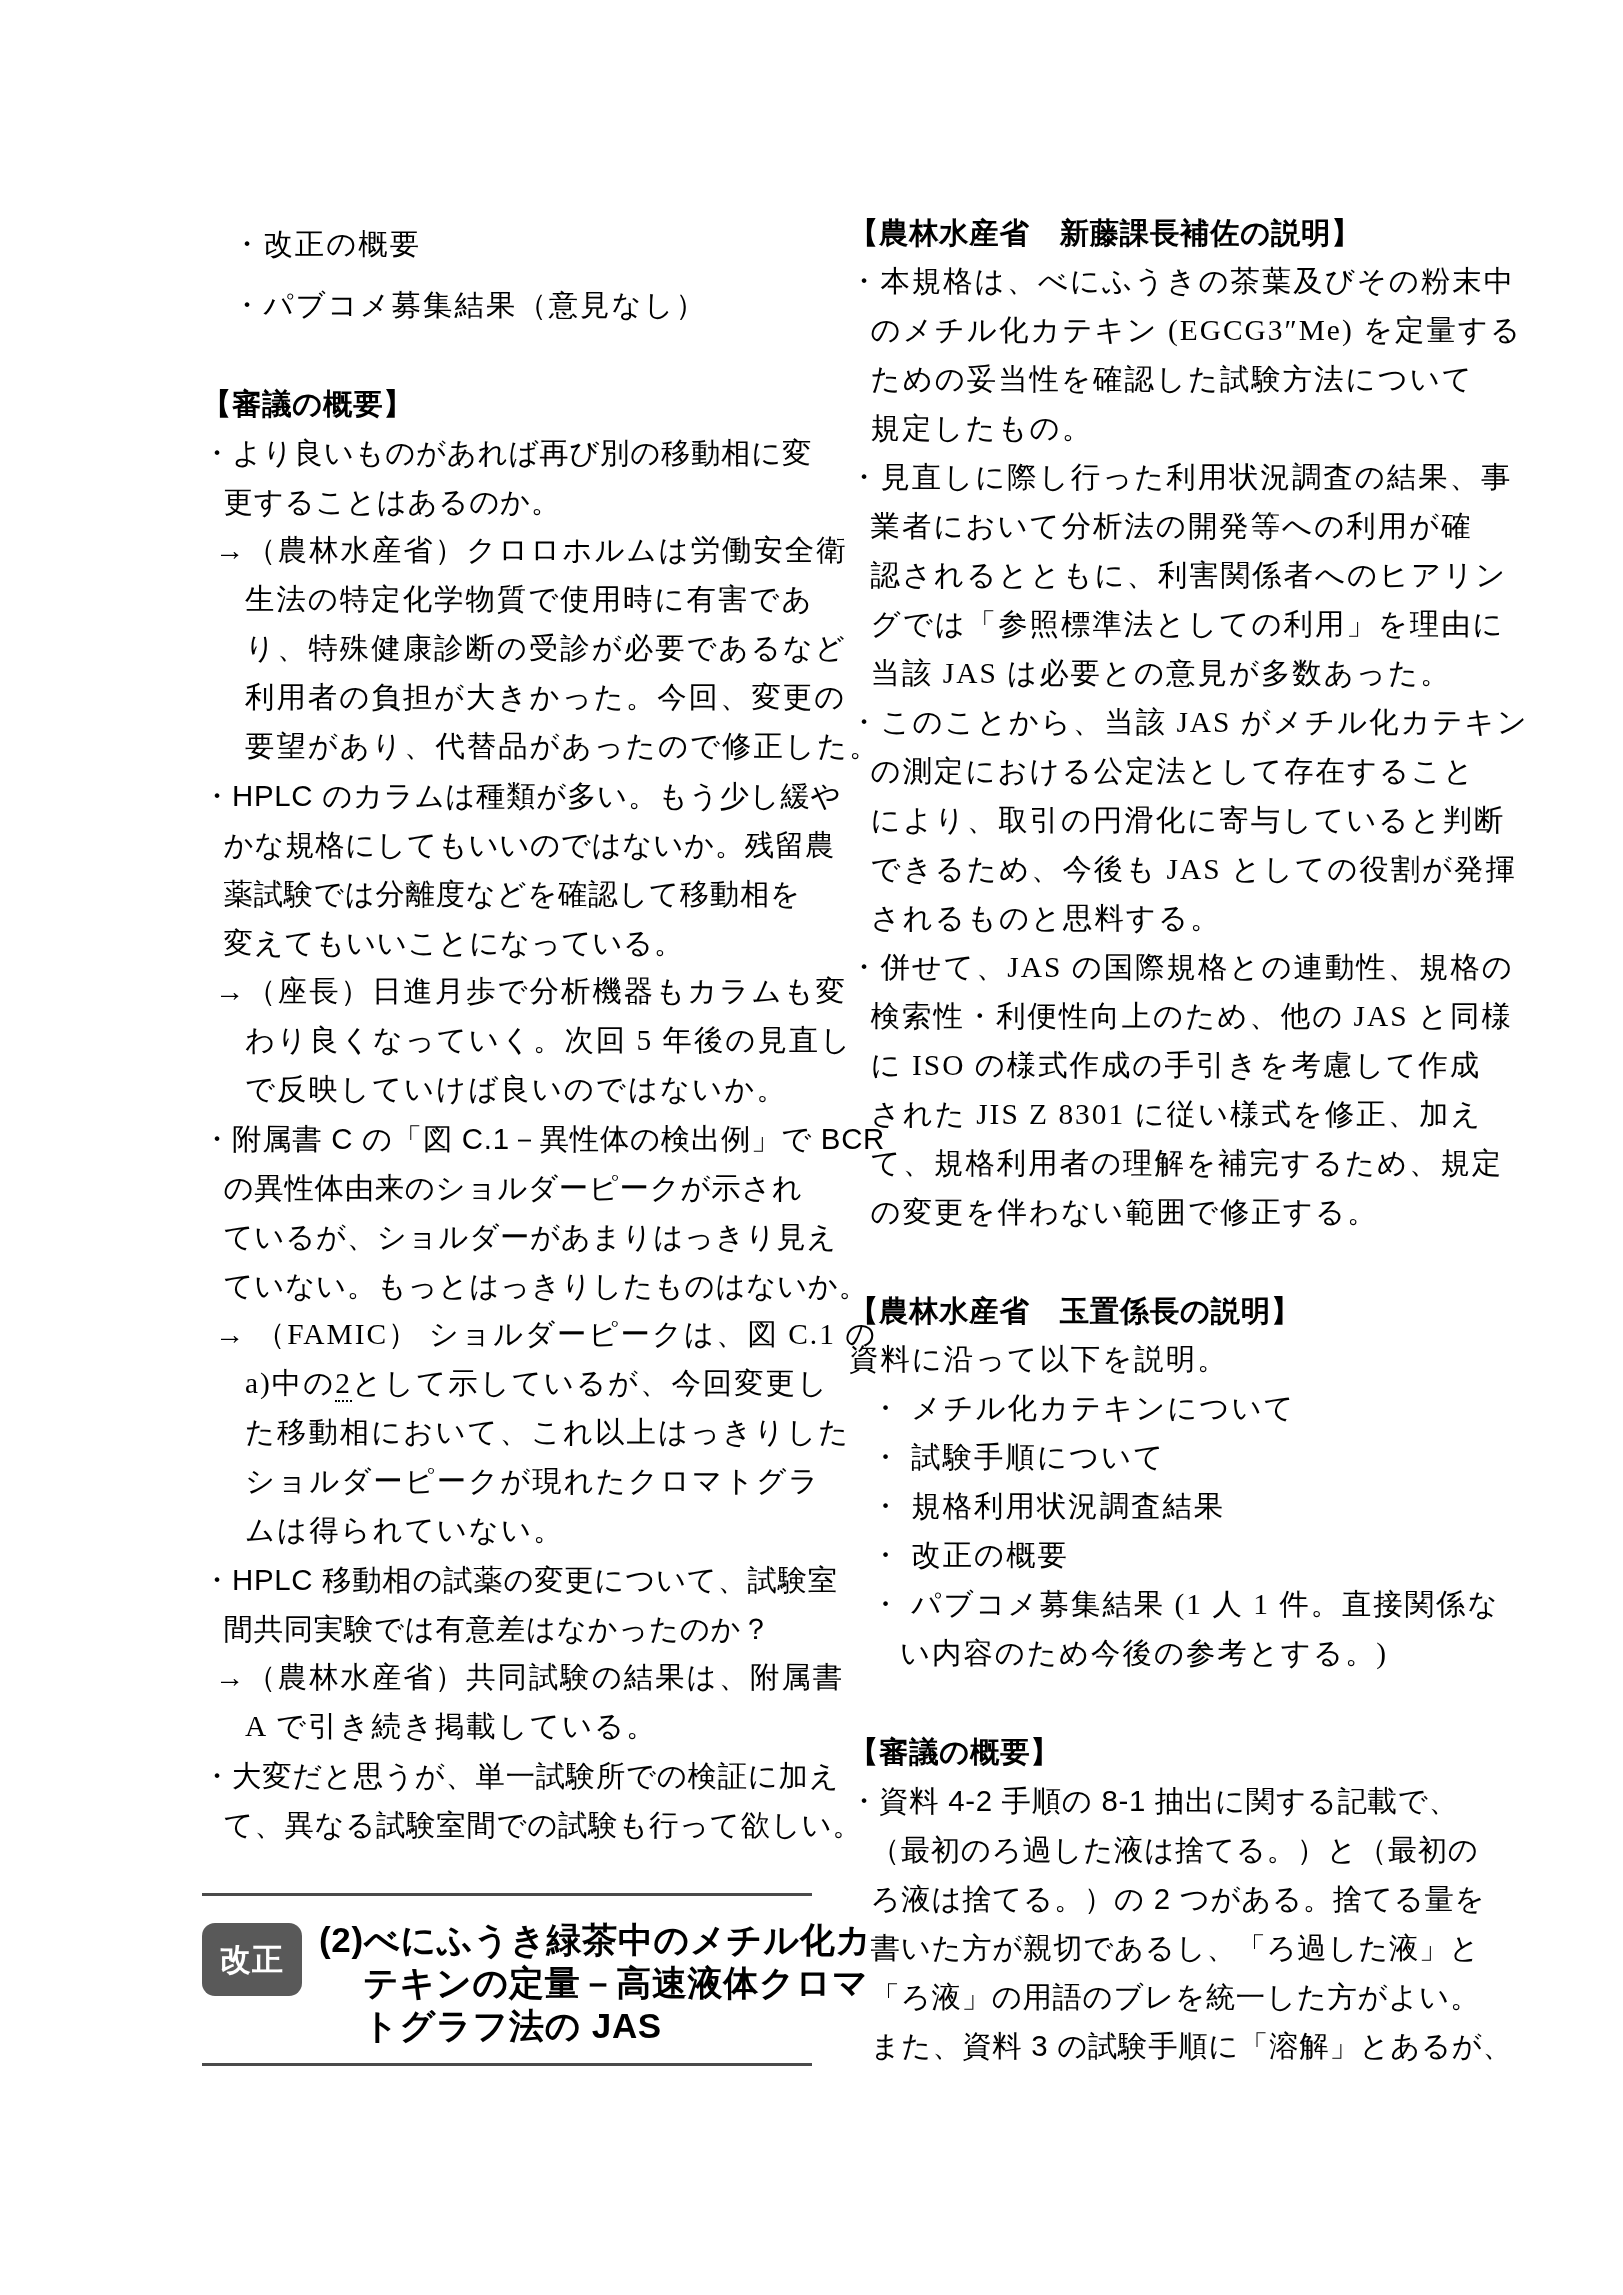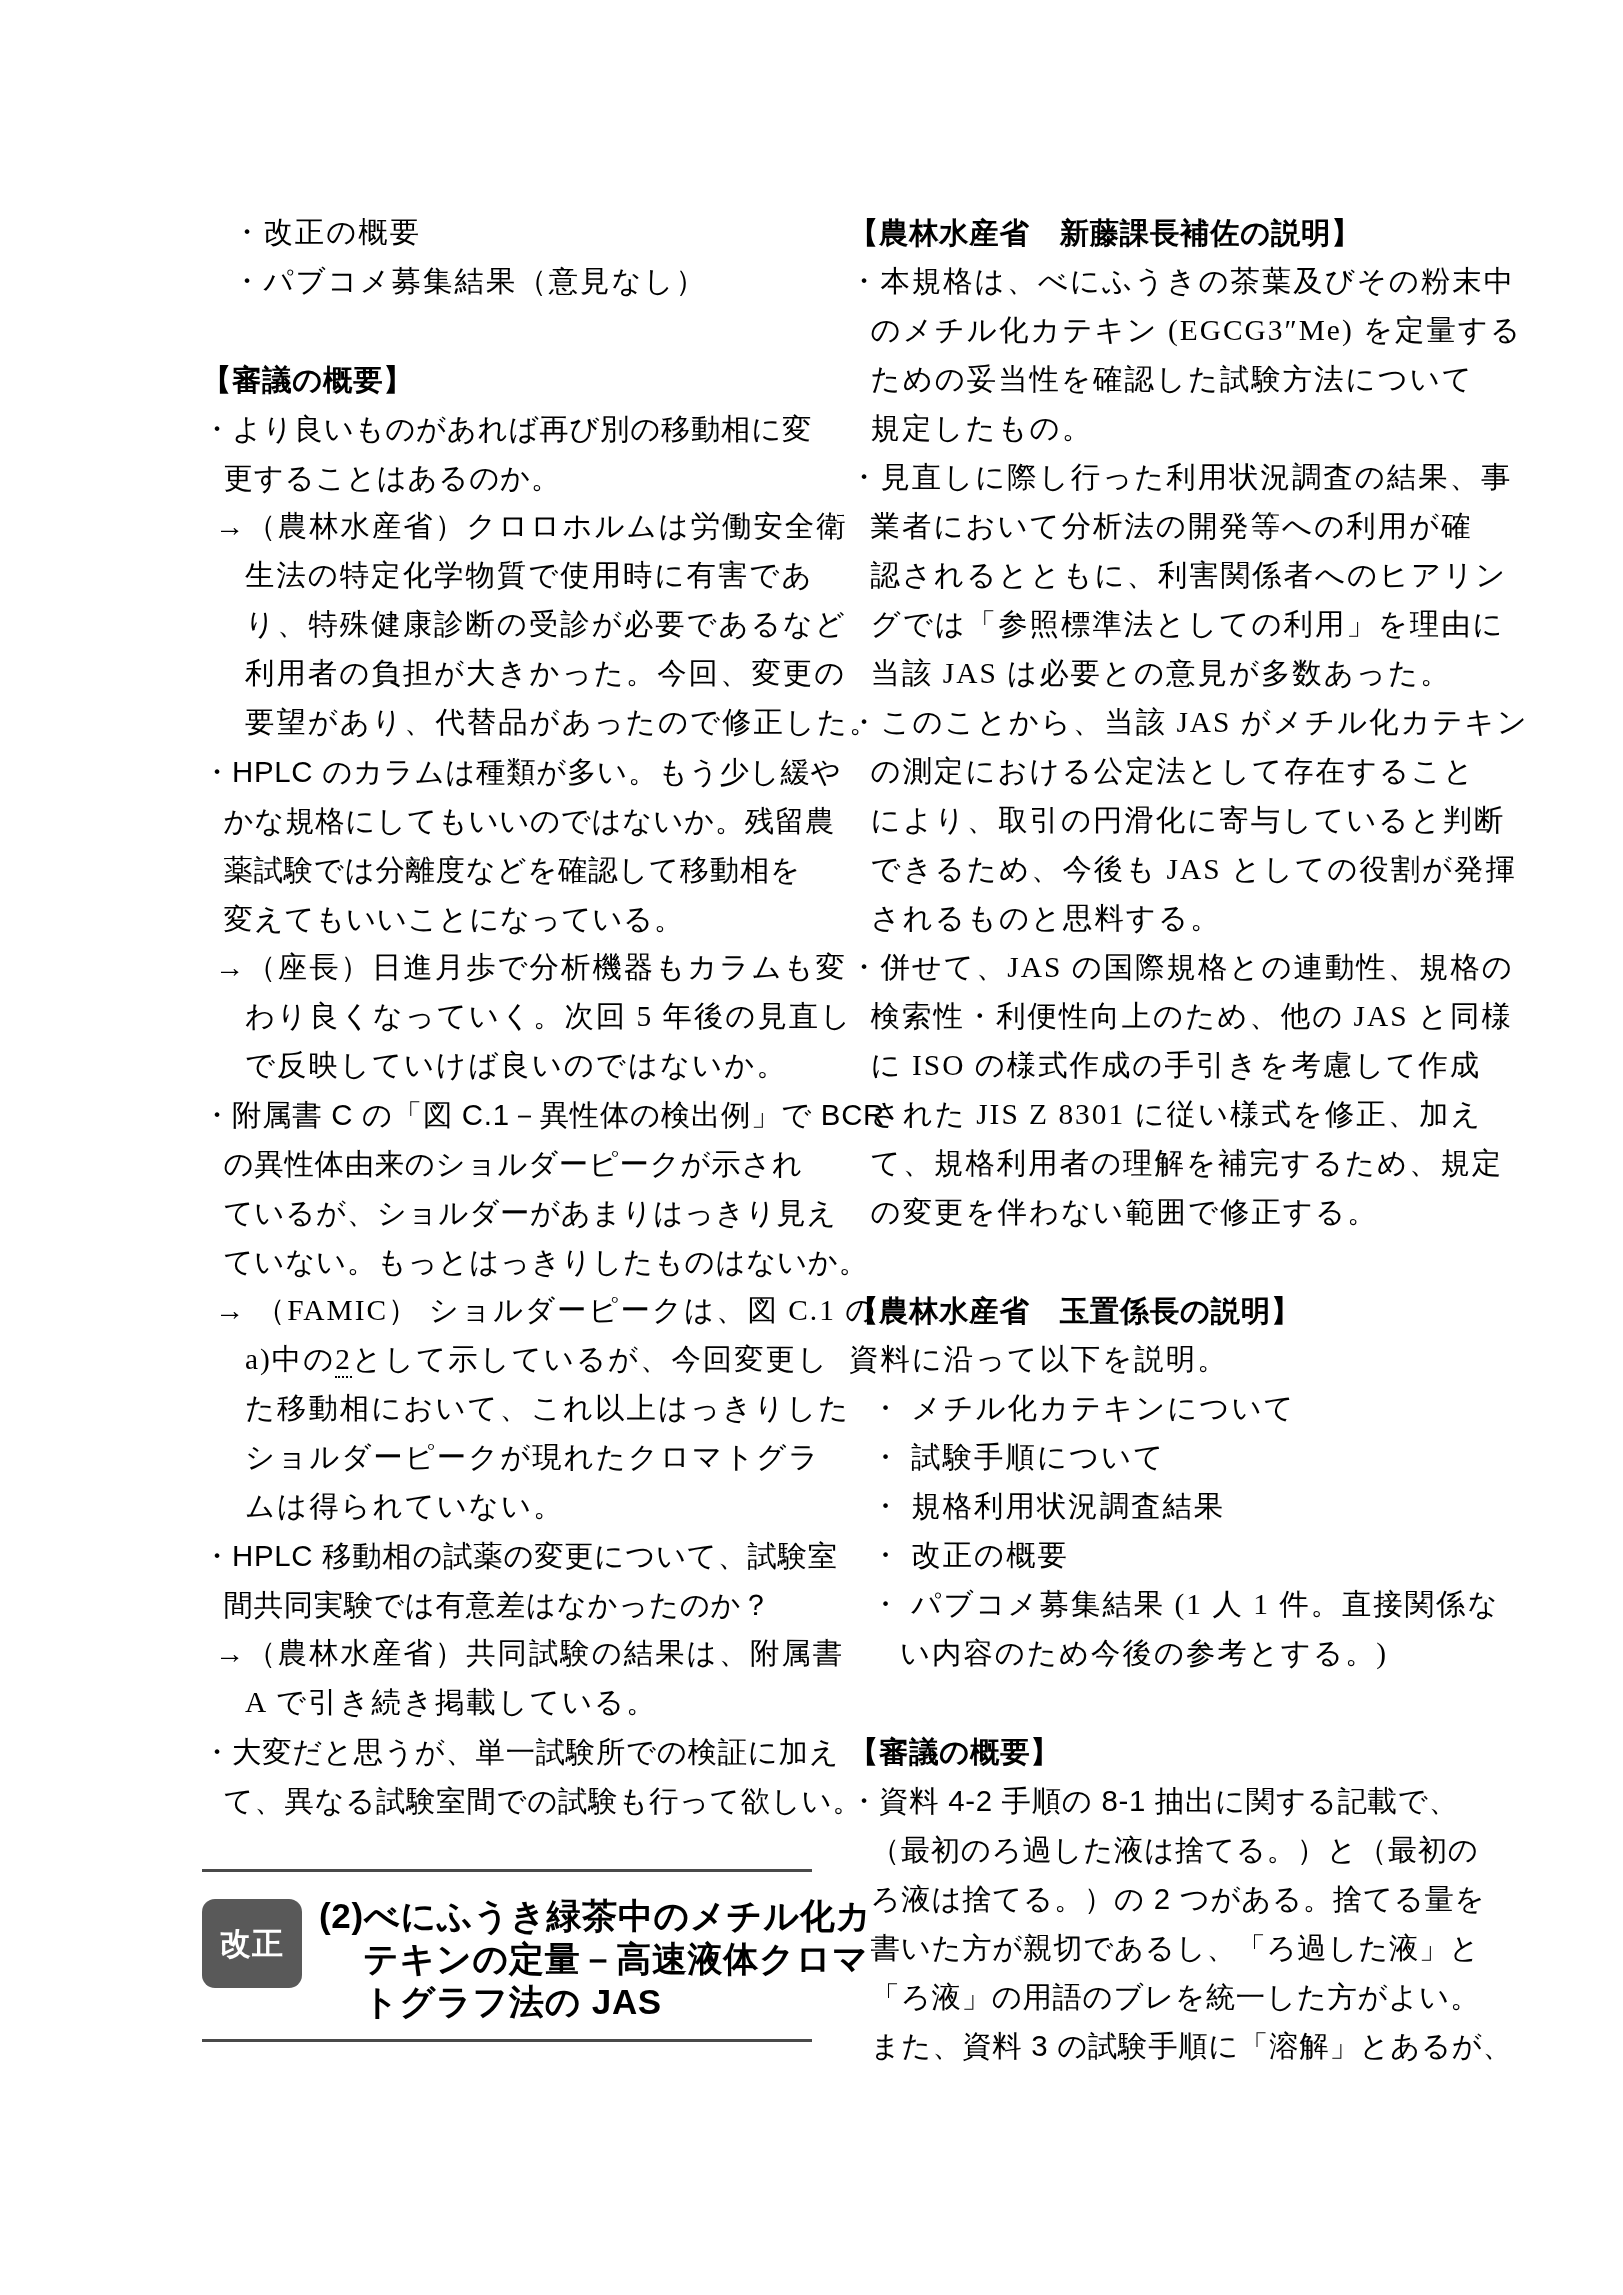--- a/index.html
+++ b/index.html
@@ -24,38 +24,38 @@
   }
   .gothic-bullet .line{
     font-family:"Liberation Sans","DejaVu Sans",sans-serif;
     font-weight:400;letter-spacing:0.7px;
   }
   .heading .line{
     font-family:"Liberation Sans","DejaVu Sans",sans-serif;
     font-weight:700;letter-spacing:0.7px;
   }
   
-  .mincho-indent .line{padding-left:30px;}
+  .mincho-indent .line{padding-left:30px;margin-top:12px;}
   .gothic-bullet .line.cont{padding-left:21.6px;}
   .mincho-bullet .line.cont{padding-left:21.6px;}
   .mincho-arrow .line.first{padding-left:13px;}
   .mincho-arrow .line.cont{padding-left:43px;}
   .mincho-sub .line.first{padding-left:21.6px;font-family:Liberation Serif, serif;}
   .mincho-sub .line.cont{padding-left:51px;}
   .dot-under{border-bottom:2.6px dotted #000;padding-bottom:0.7px;}
   
   .banner{
     margin-top:44px;
     border-top:3.3px solid #4a4a4a;
     border-bottom:3.3px solid #4a4a4a;
     padding:22px 0 15.7px 0;
     display:flex;align-items:flex-start;
   }
   .badge{
-    width:100px;height:89px;margin-top:5.2px;
+    width:100px;height:73px;margin-top:5.2px;
     background:#595959;border-radius:13px;
     color:#ffffff;display:flex;align-items:center;justify-content:center;
     font-family:"Liberation Sans","DejaVu Sans",sans-serif;
     font-weight:700;font-size:31px;letter-spacing:1.3px;
     flex:0 0 auto;
   }
   .banner-title{margin-left:17px;}
   .banner-title .t-line{
     font-family:"Liberation Sans","DejaVu Sans",sans-serif;
     font-weight:700;font-size:35px;line-height:43px;

